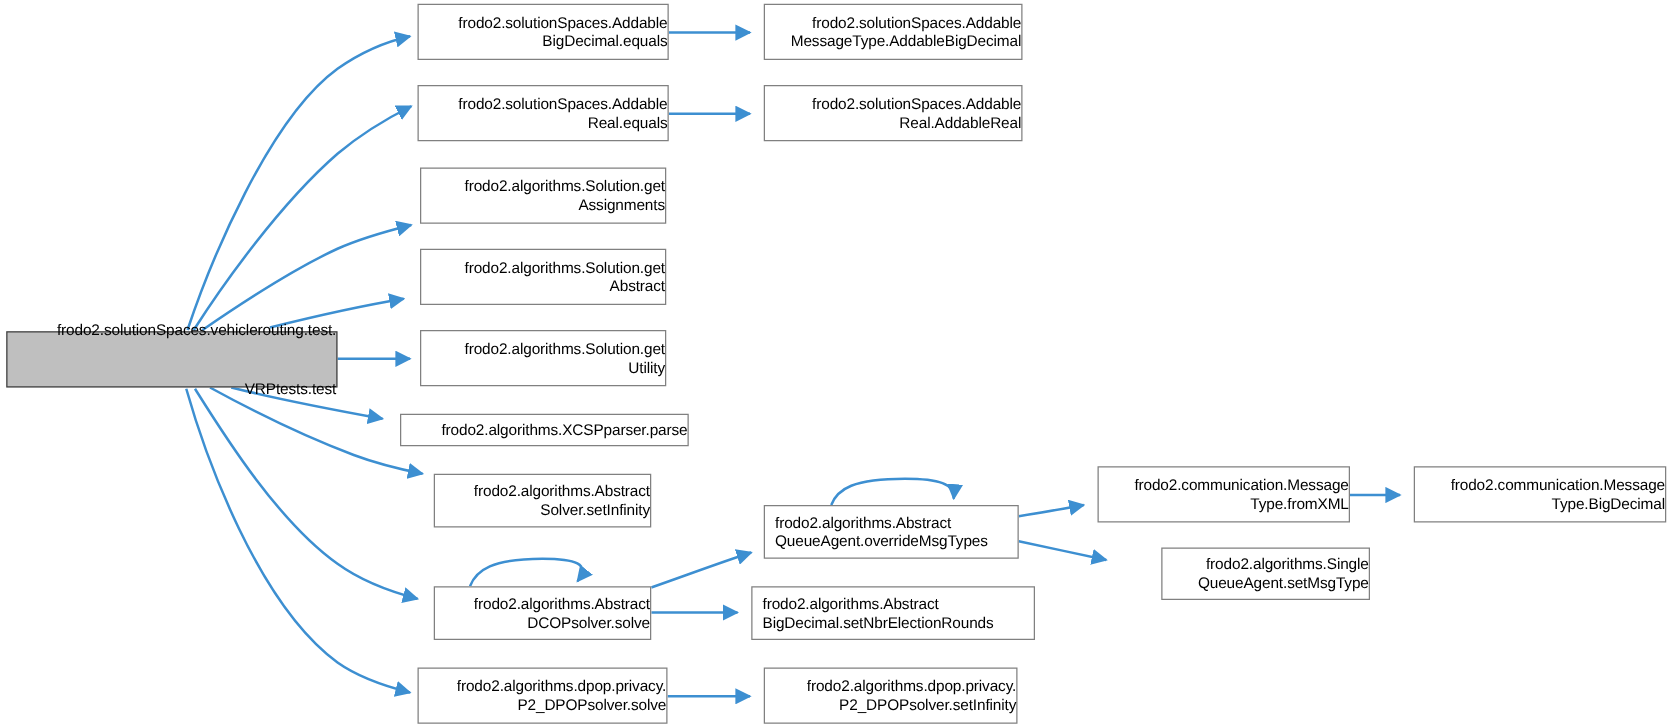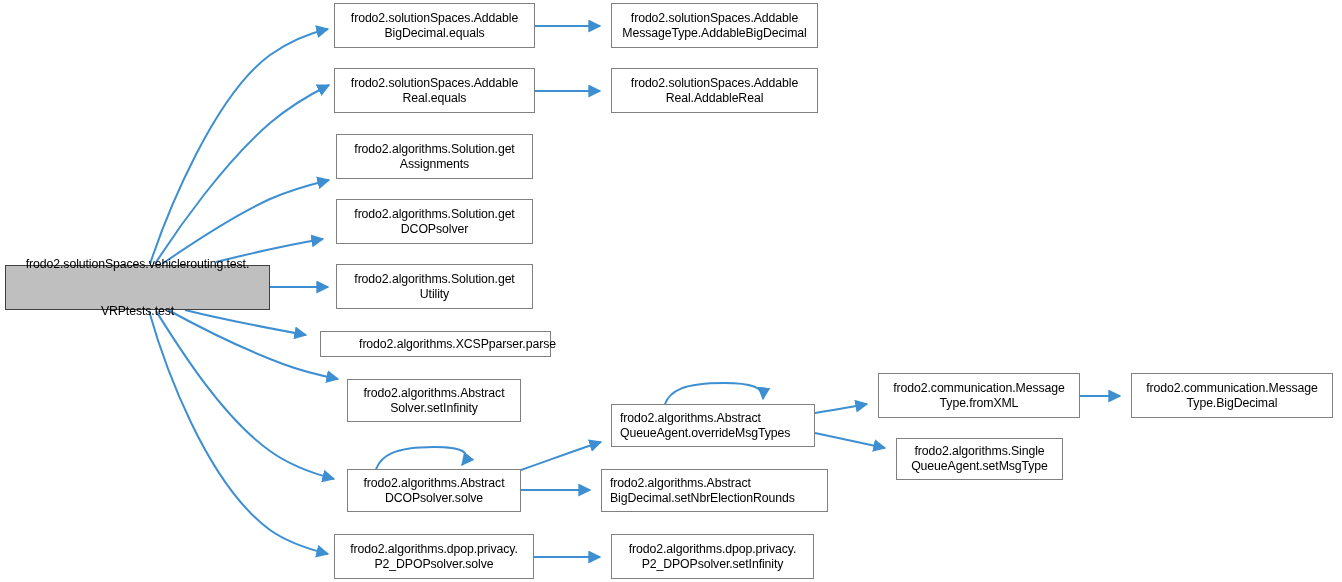--- a/index.html
+++ b/index.html
@@ -27,21 +27,21 @@
     position: absolute;
     box-sizing: border-box;
     border: 1px solid #808080;
     background: #ffffff;
     color: #000000;
     font-size: 12.3px;
     line-height: 15px;
     display: flex;
     flex-direction: column;
     justify-content: center;
-    align-items: center;
+    align-items: flex-end;
     text-align: center;
     white-space: pre;
     letter-spacing: -0.1px;
   }
   .node.root {
     background: #bfbfbf;
     border: 1px solid #404040;
   }
   .node.leftalign {
     align-items: flex-start;
@@ -119,21 +119,21 @@
     <span class="line">Real.AddableReal</span>
   </div>
 
   <div class="node" style="left:336px; top:134px; width:197px; height:45px;">
     <span class="line">frodo2.algorithms.Solution.get</span>
     <span class="line">Assignments</span>
   </div>
 
   <div class="node" style="left:336px; top:199px; width:197px; height:45px;">
     <span class="line">frodo2.algorithms.Solution.get</span>
-    <span class="line">DCOPsolver</span>
+    <span class="line">Abstract</span>
   </div>
 
   <div class="node" style="left:336px; top:264px; width:197px; height:45px;">
     <span class="line">frodo2.algorithms.Solution.get</span>
     <span class="line">Utility</span>
   </div>
 
   <div class="node" style="left:320px; top:331px; width:231px; height:26px;padding-left:44px;">
     <span class="line">frodo2.algorithms.XCSPparser.parse</span>
   </div>
@@ -171,18 +171,18 @@
   <div class="node" style="left:878px; top:373px; width:202px; height:45px;">
     <span class="line">frodo2.communication.Message</span>
     <span class="line">Type.fromXML</span>
   </div>
 
   <div class="node" style="left:1131px; top:373px; width:202px; height:45px;">
     <span class="line">frodo2.communication.Message</span>
     <span class="line">Type.BigDecimal</span>
   </div>
 
-  <div class="node" style="left:896px; top:438px; width:167px; height:42px;">
+  <div class="node" style="left:929px; top:438px; width:167px; height:42px;">
     <span class="line">frodo2.algorithms.Single</span>
     <span class="line">QueueAgent.setMsgType</span>
   </div>
 
 </div>
 
 </body></html>

